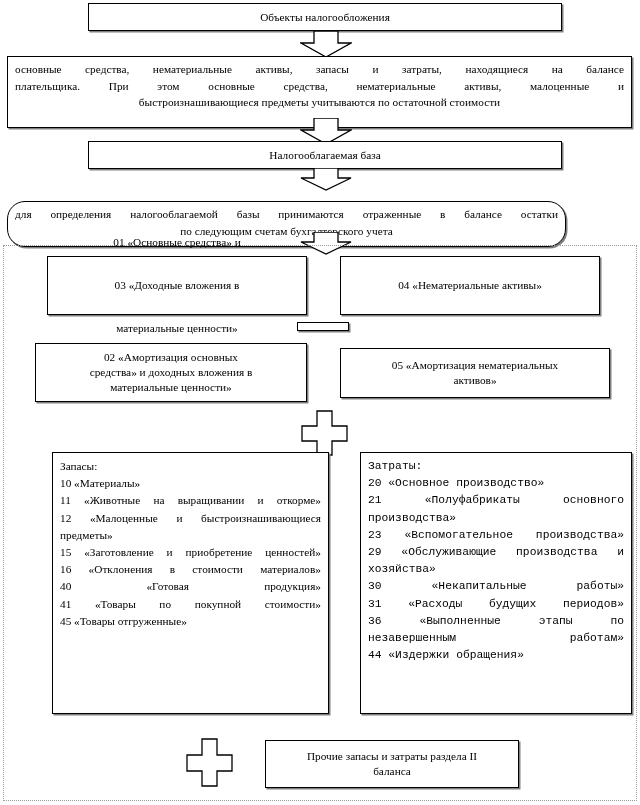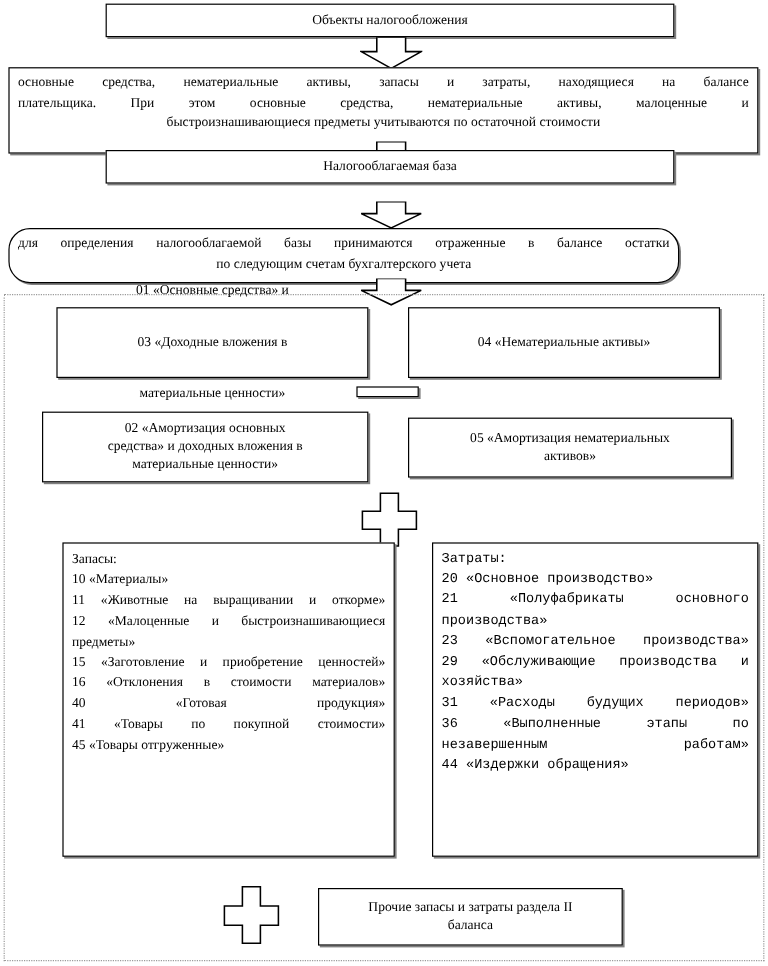--- a/index.html
+++ b/index.html
@@ -127,31 +127,31 @@
   <span class="line">плательщика. При этом основные средства, нематериальные активы, малоценные и</span>
   <span class="line last" style="text-align:center; text-align-last:center; display:block;">быстроизнашивающиеся предметы учитываются по остаточной стоимости</span>
 </div>
 
 <div class="arrow-down" style="left:300px; top:118px; width:52px; height:27px;">
   <svg width="52" height="27" viewBox="0 0 52 27">
     <polygon points="14,0 38,0 38,12 51,12 26,26 1,12 14,12" fill="#ffffff" stroke="#000000" stroke-width="1.3"></polygon>
   </svg>
 </div>
 
-<div class="box" style="left:88px; top:125px; width:474px; height:28px;">
+<div class="box" style="left:88px; top:141px; width:474px; height:28px;">
   <span>Налогооблагаемая база</span>
 </div>
 
 <div class="arrow-down" style="left:300px; top:168px; width:52px; height:23px;">
   <svg width="52" height="23" viewBox="0 0 52 23">
     <polygon points="14,0 38,0 38,10 51,10 26,22 1,10 14,10" fill="#ffffff" stroke="#000000" stroke-width="1.3"></polygon>
   </svg>
 </div>
 
-<div class="box justified" style="left:7px; top:190px; width:559px; height:46px;border-radius:18px;">
+<div class="box justified" style="left:7px; top:201px; width:559px; height:46px;border-radius:18px;">
   <span class="line">для определения налогооблагаемой базы принимаются отраженные в балансе остатки</span>
   <span class="line last" style="text-align:center; text-align-last:center; display:block;">по следующим счетам бухгалтерского учета</span>
 </div>
 
 <div class="arrow-down" style="left:300px; top:232px; width:52px; height:23px;">
   <svg width="52" height="23" viewBox="0 0 52 23">
     <polygon points="14,0 38,0 38,10 51,10 26,22 1,10 14,10" fill="#ffffff" stroke="#000000" stroke-width="1.3"></polygon>
   </svg>
 </div>
 
@@ -197,20 +197,21 @@
   <span class="li stretch">41 «Товары по покупной стоимости»</span>
   <span class="li nostretch">45 «Товары отгруженные»</span>
 </div>
 
 <div class="listbox" style="left:340px; top:452px; width:272px; height:262px;font-family:Liberation Mono, monospace;">
   <span class="li nostretch">Затраты:</span>
   <span class="li nostretch">20 «Основное производство»</span>
   <span class="li stretch">21 «Полуфабрикаты основного производства»</span>
   <span class="li stretch">23 «Вспомогательное производства»</span>
   <span class="li stretch">29 «Обслуживающие производства и хозяйства»</span>
+  <span class="li stretch" style="text-align-last:justify;">30 «Некапитальные работы»</span>
   <span class="li stretch" style="text-align-last:justify;">31 «Расходы будущих периодов»</span>
   <span class="li stretch">36 «Выполненные этапы по незавершенным работам»</span>
   <span class="li nostretch">44 «Издержки обращения»</span>
 </div>
 
 <div class="plus" style="left:185px; top:738px; width:49px; height:50px;">
   <svg width="49" height="50" viewBox="0 0 49 50">
     <polygon points="17,1 32,1 32,17 47,17 47,33 32,33 32,48 17,48 17,33 2,33 2,17 17,17" fill="#ffffff" stroke="#000000" stroke-width="1.3"></polygon>
   </svg>
 </div>

